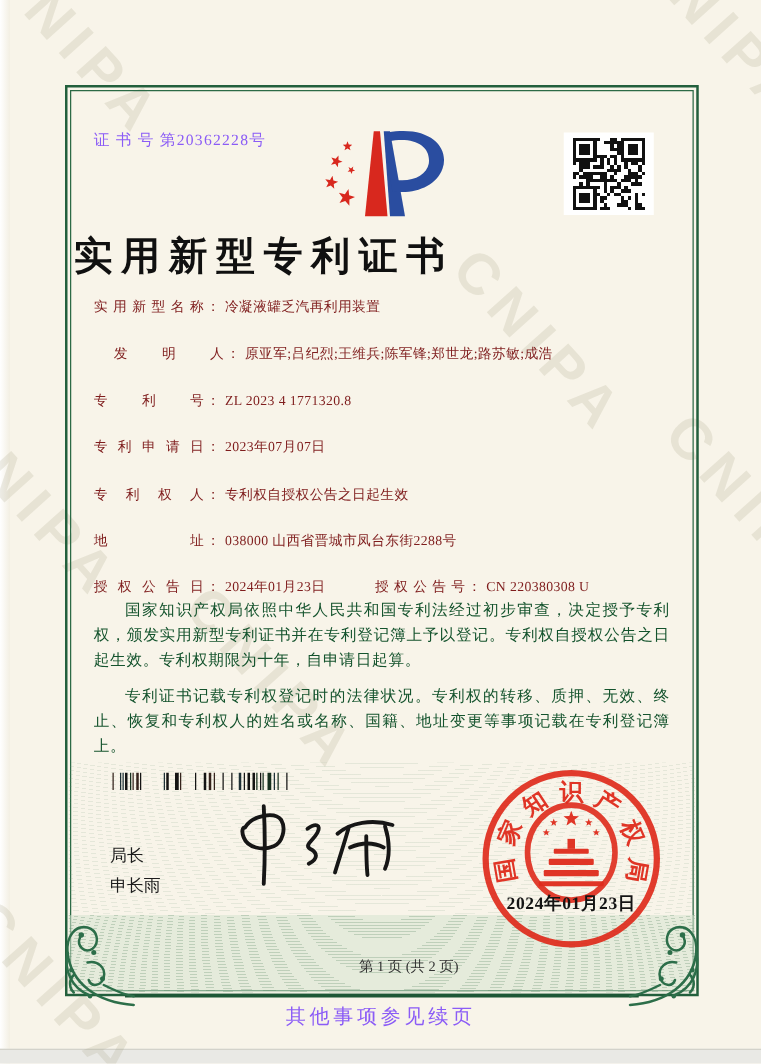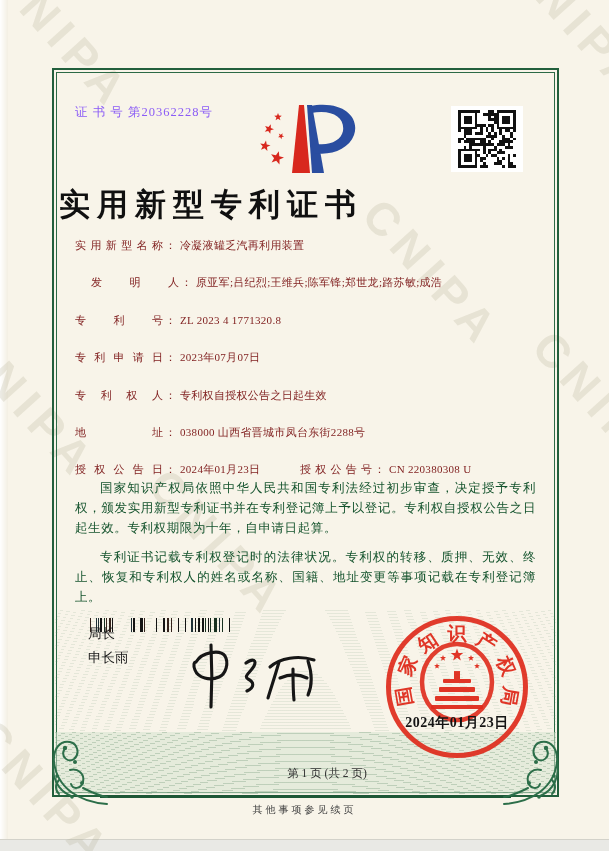--- a/index.html
+++ b/index.html
@@ -49,40 +49,40 @@
   .fvalue{letter-spacing:0.3px;}
   .fpair2{position:absolute;left:225px;top:0;white-space:nowrap;}
   .fpair2 .flabel{width:72px;}
   
   .paras{position:absolute;left:75px;top:478px;width:461px;font-size:12.5px;
          line-height:20px;color:#14532d;text-align:justify;letter-spacing:0.6px;}
   .paras p{margin:0 0 9px 0;text-indent:2em;}
   
   .barcode{position:absolute;left:87px;top:618px;width:152px;height:14px;}
   
-  .director{position:absolute;left:88px;top:622px;font-family:"Liberation Sans","DejaVu Sans",sans-serif;
+  .director{position:absolute;left:88px;top:673px;font-family:"Liberation Sans","DejaVu Sans",sans-serif;
             font-size:13.5px;color:#1c1c1c;line-height:24px;}
   .signature{position:absolute;left:178px;top:636px;width:152px;height:78px;}
   
   .seal{position:absolute;left:386px;top:616px;width:142px;height:142px;}
   .seal-ring{position:absolute;inset:0;border:5px solid rgba(222,42,27,0.92);
              border-radius:50%;}
   .ring-char{position:absolute;inset:0;display:flex;justify-content:center;}
   .ring-char span{margin-top:5px;font-size:19px;font-weight:bold;
                   color:rgba(222,42,27,0.95);
                   font-family:"Liberation Sans","DejaVu Sans",sans-serif;}
   .emblem{position:absolute;left:50%;top:50%;width:78px;height:82px;
           transform:translate(-50%,-56%);}
   .seal-date{position:absolute;left:0;right:0;top:98px;text-align:center;
              font-size:14px;font-weight:bold;color:#141414;letter-spacing:0.5px;}
   
   .page-info{position:absolute;left:52px;top:766px;width:550px;text-align:center;
              font-size:11.5px;color:#333;}
   .continuation{position:absolute;left:0;top:803px;width:609px;text-align:center;
-                font-size:10px;color:#404040;letter-spacing:3px;}
+                font-size:16px;color:#8b5cf6;letter-spacing:3px;}
 </style>
 </head>
 <body>
 
 <div class="page">
 
   <div class="edge-left"></div>
   <div class="edge-bottom"></div>
 
   <span class="wm" style="left:-28px;top:8px;">CNIPA</span>

